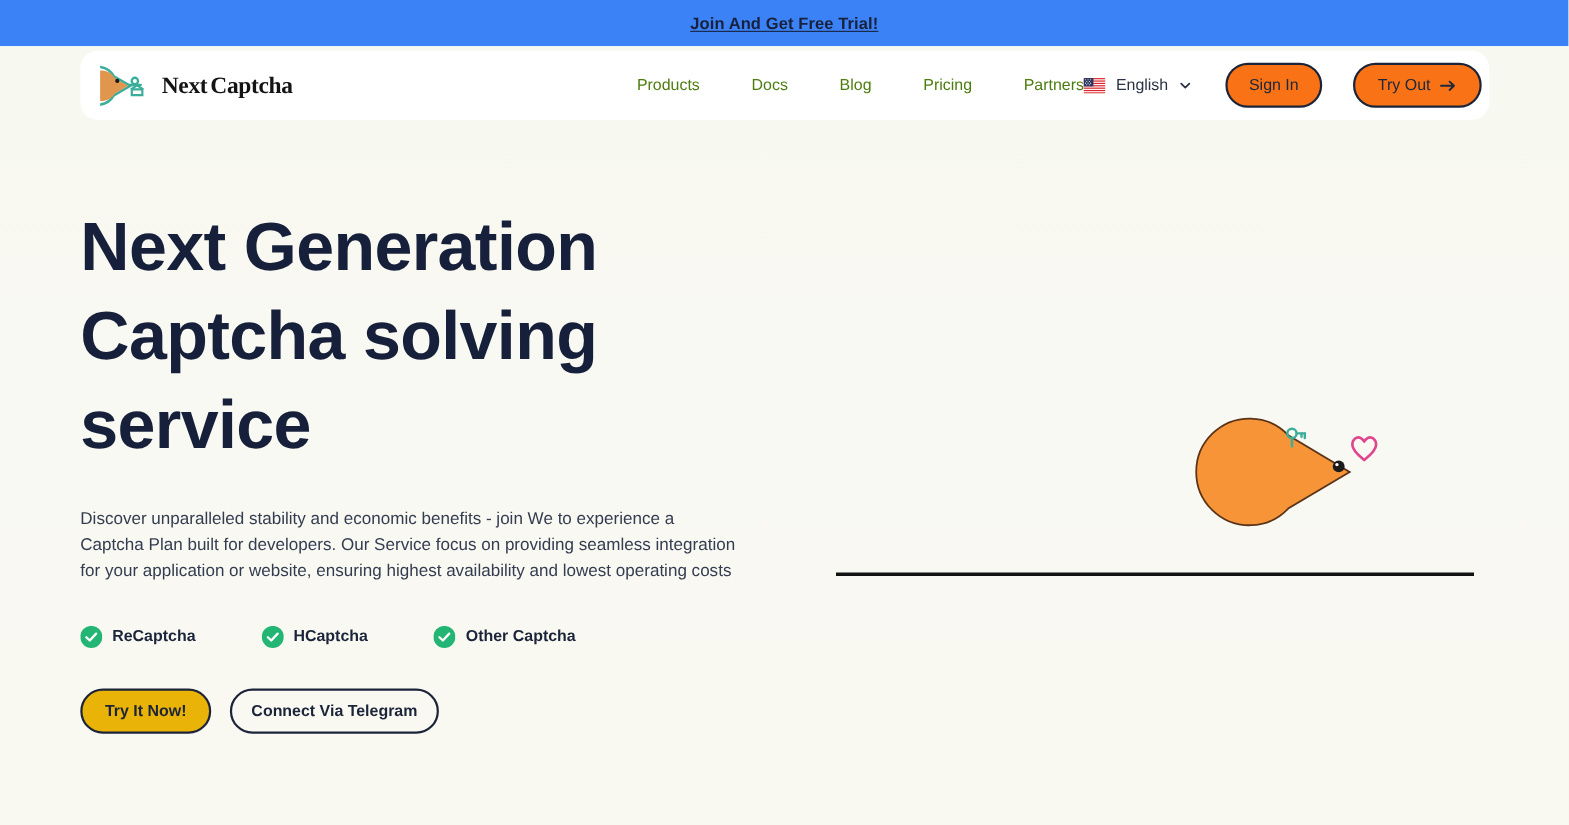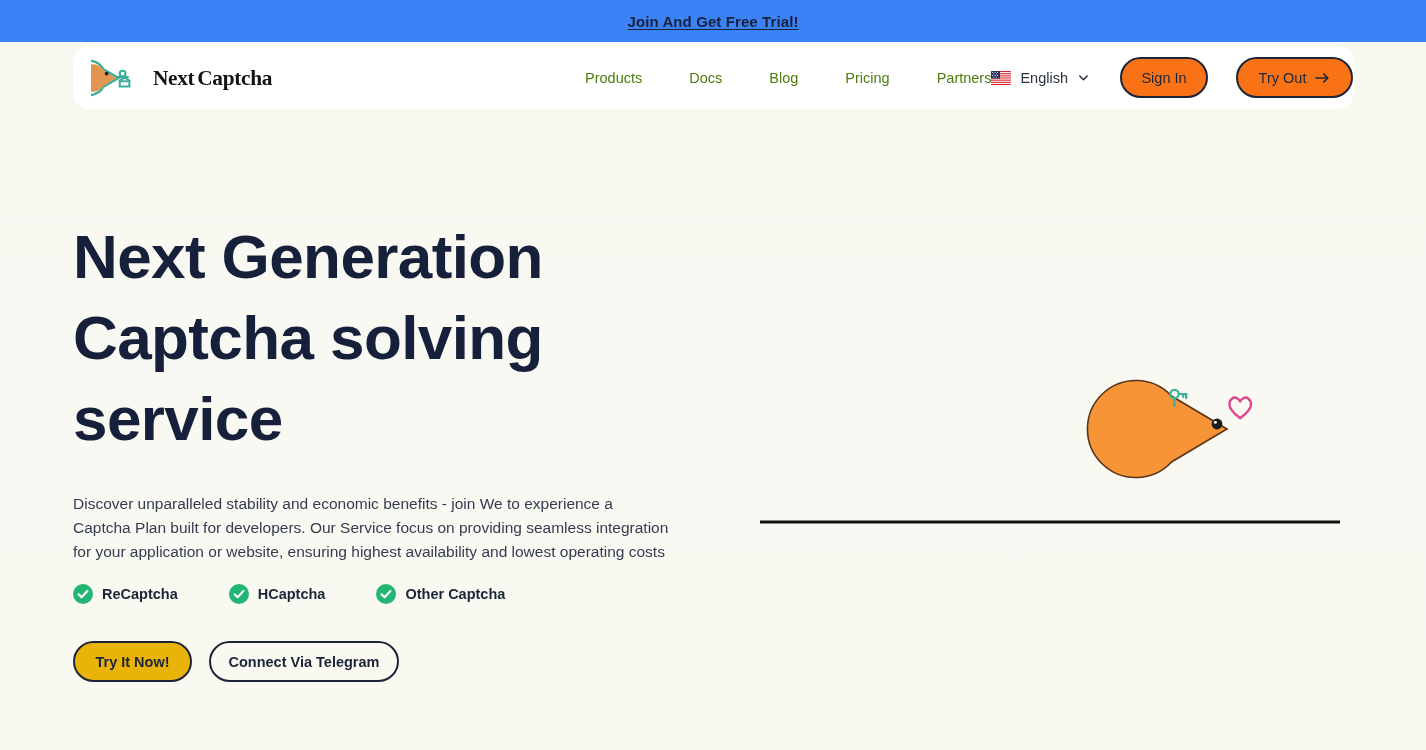--- a/index.html
+++ b/index.html
@@ -57,21 +57,21 @@
     border-radius: 16px;
     display: flex;
     align-items: center;
     padding: 0 16px 0 18px;
   }
 
   
   .logo-wrap {
     display: flex;
     align-items: center;
-    gap: 16px;
+    gap: 10px;
     cursor: pointer;
   }
   .logo-mark { width: 46px; height: 38px; flex: none; display: block; }
   .logo-text { width: 160px; height: 26px; display: block; }
 
   
   .nav {
     display: flex;
     align-items: center;
     gap: 47px;
@@ -119,44 +119,44 @@
     font-family: "Liberation Sans", sans-serif;
   }
   .btn-signin { width: 88px; }
   .btn-tryout { width: 117px; }
   .arrow-ico { width: 15px; height: 12px; display: block; }
 
   
   .hero-left {
     position: absolute;
     left: 73px;
-    top: 216px;
+    top: 184px;
     width: 640px;
   }
   .hero-title {
     font-size: 62px;
     line-height: 81px;
     font-weight: 700;
     color: #17203B;
     letter-spacing: -0.6px;
     max-width: 590px;
   }
   .hero-desc {
     margin-top: 33px;
     font-size: 15.5px;
     line-height: 24px;
     color: #343C50;
     max-width: 600px;
   }
 
   .feature-row {
-    margin-top: 20px;
-    display: flex;
-    align-items: center;
-    gap: 1px;
+    margin-top: 37px;
+    display: flex;
+    align-items: center;
+    gap: 10px;
   }
   .feature {
     display: flex;
     align-items: center;
     gap: 9px;
   }
   .feature + .feature { margin-left: 50px; }
   .check-ico { width: 20px; height: 20px; display: block; flex: none; }
   .feature-label {
     font-size: 14.5px;

